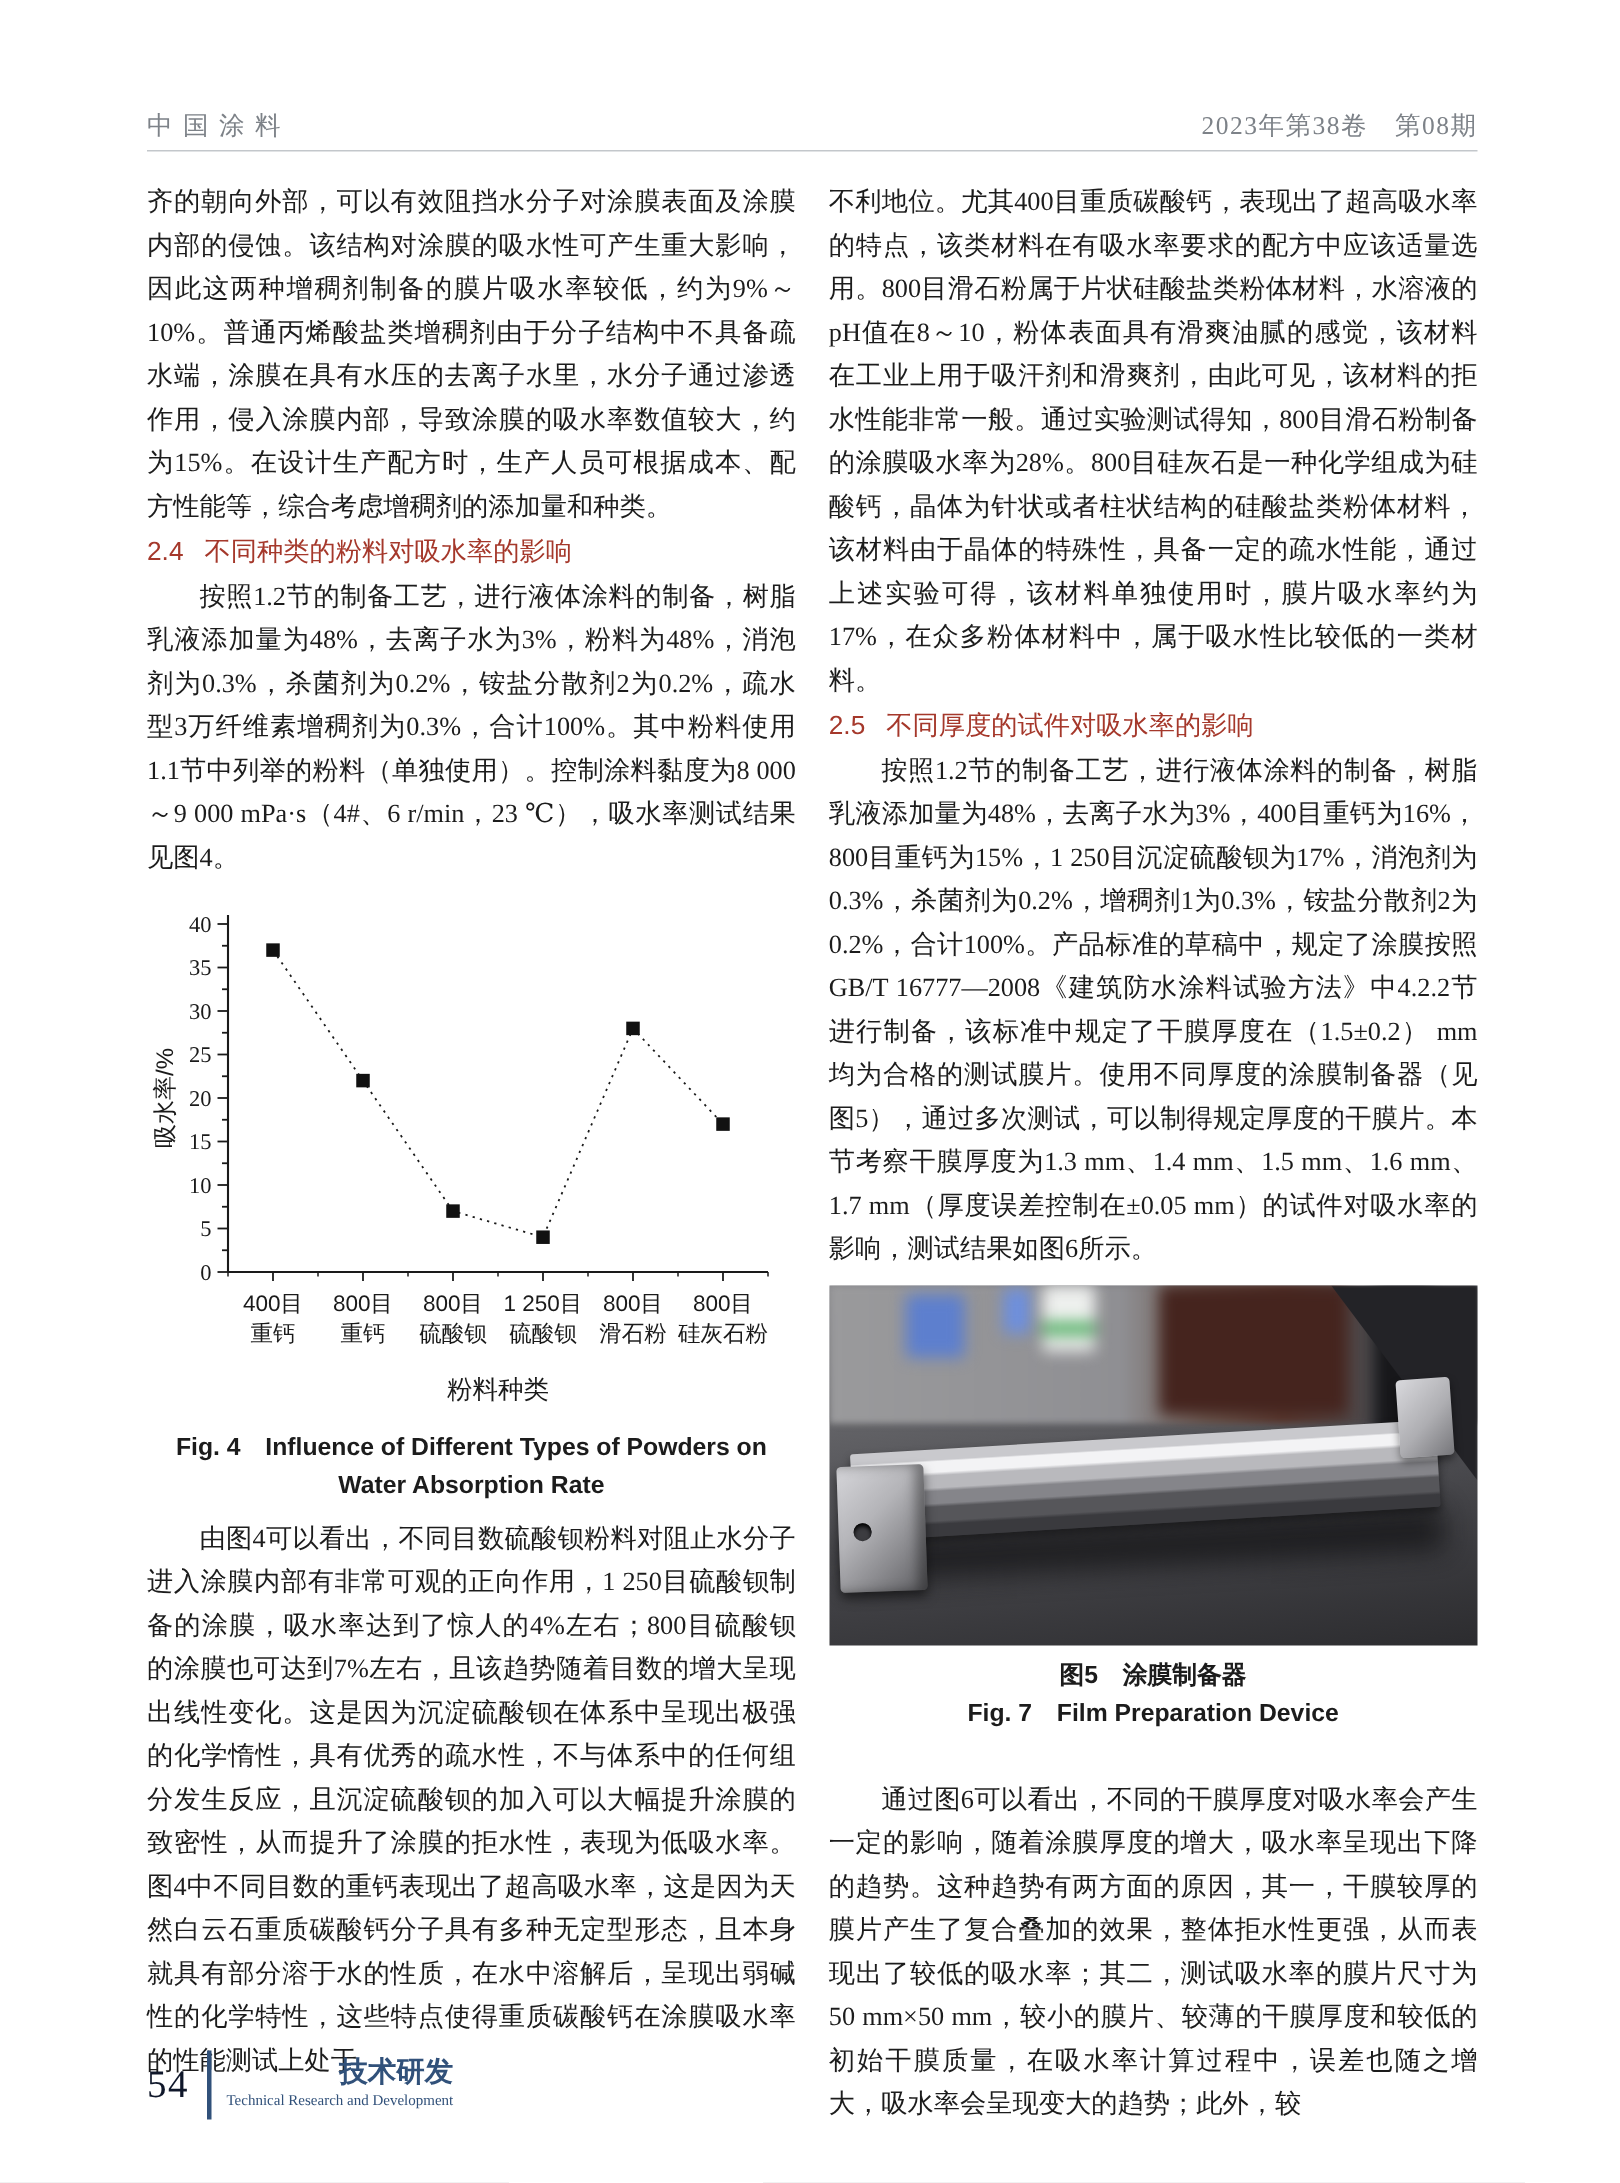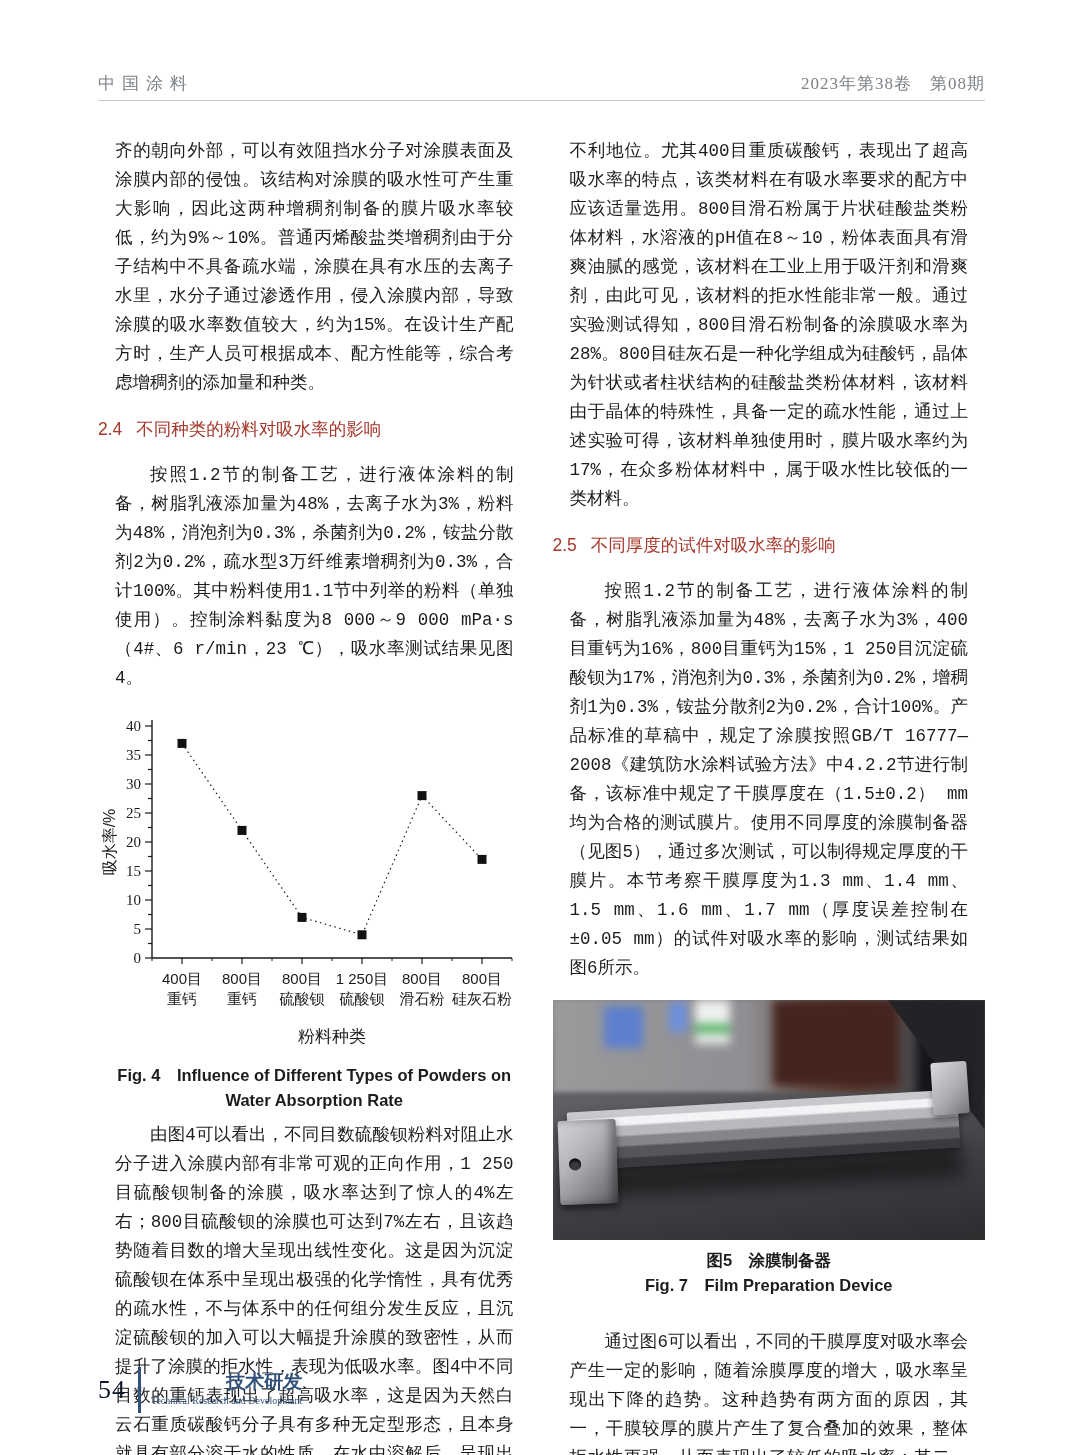--- a/index.html
+++ b/index.html
@@ -12,21 +12,21 @@
   .header { position:absolute; top:72px; left:98px; right:95px; }
   .header-row { display:flex; justify-content:space-between; align-items:flex-end;
     color:#7d8288; font-size:17px; }
   .journal-name { letter-spacing:7px; }
   .issue-info { letter-spacing:1px; }
   .header-rule { border-bottom:1.5px solid #c3c7cb; margin-top:5px; }
   
   .columns { position:absolute; top:120px; left:98px; right:95px; display:flex; gap:22px; }
   .col { flex:1; min-width:0; font-size:17.5px; line-height:29px; text-align:justify;
     text-justify:inter-character; }
-  .para { margin:17px;font-family:Liberation Mono, monospace; }
+  .para { margin:0; }
   .para.indent { text-indent:2em; }
   .sec-head { display:flex; gap:14px; align-items:baseline; margin:1px 0;
     font-family:"Liberation Sans","DejaVu Sans",sans-serif;
     font-weight:normal; font-size:17.5px; color:#a5382b; line-height:29px; }
   
   .chart-wrap { margin:14px 0 4px 2px; }
   .fig-cap { text-align:center; font-weight:bold; line-height:25px; margin-top:2px; }
   .fig-cap .zh { font-family:"Liberation Sans","DejaVu Sans",sans-serif; font-size:16.5px; }
   .fig-cap .en { font-family:Liberation Sans, sans-serif; font-size:16.5px; }
   

